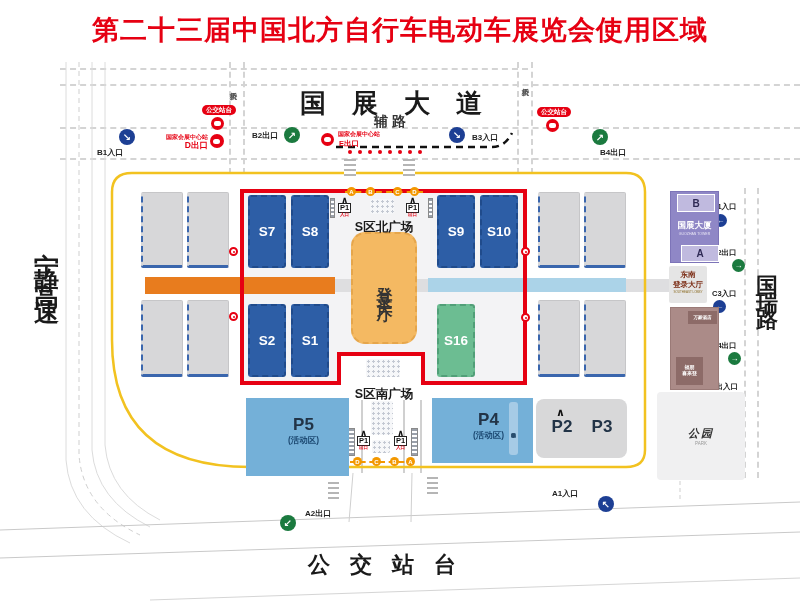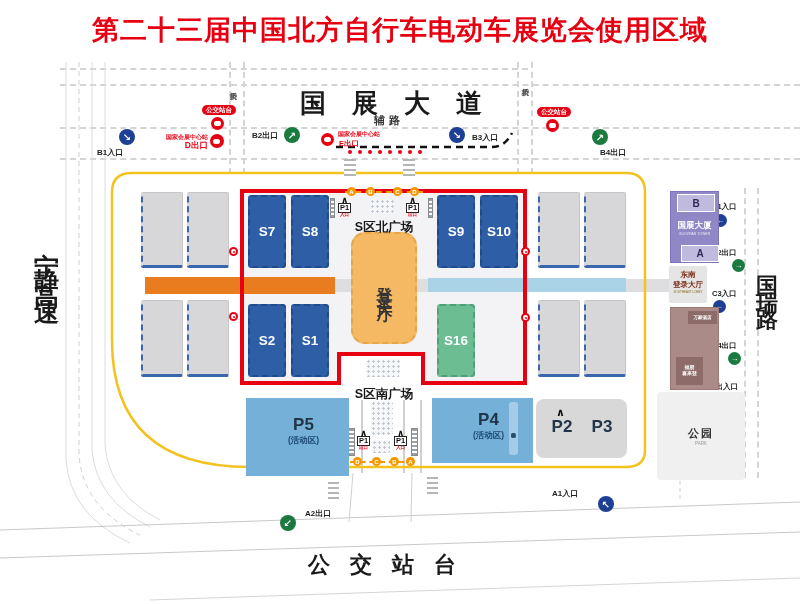--- a/index.html
+++ b/index.html
@@ -185,21 +185,21 @@
   <div class="abs p1stack" style="left:394px;top:430px;">
     <span class="caret">∧</span>
     <span class="p1box">P1</span>
     <span class="p1sub">入口</span>
   </div>
 
   <div class="abs road-label" style="left:300px;top:86px;font-size:26px;letter-spacing:26px;">国展大道</div>
   <div class="abs road-label" style="left:308px;top:550px;font-size:22px;letter-spacing:20px;">公交站台</div>
   <div class="abs road-label vtext" style="left:31px;top:233px;font-size:25px;letter-spacing:15px;">宁静高速</div>
   <div class="abs road-label vtext" style="left:752px;top:258px;font-size:22px;letter-spacing:16px;">国瑞路</div>
-  <div class="abs road-label" style="left:374px;top:113px;font-size:11px;letter-spacing:4px;color:#333;">辅路</div>
+  <div class="abs road-label" style="left:374px;top:113px;font-size:14px;letter-spacing:4px;color:#333;">辅路</div>
   <div class="abs vtext" style="left:228px;top:86px;font-size:7.5px;color:#555;font-weight:bold;">天桥</div>
   <div class="abs vtext" style="left:520px;top:82px;font-size:7.5px;color:#555;font-weight:bold;">天桥</div>
 
   <div class="abs buspill" style="left:202px;top:105px;width:34px;height:10px;">公交站台</div>
   <div class="abs buscircle" style="left:211px;top:117px;width:13px;height:13px;">
       <span class="busglyph"></span>
     </div>
   <div class="abs buspill" style="left:537px;top:107px;width:34px;height:10px;">公交站台</div>
   <div class="abs buscircle" style="left:546px;top:119px;width:13px;height:13px;">
       <span class="busglyph"></span>
@@ -262,21 +262,21 @@
   </div>
   <div class="abs" style="left:509px;top:402px;width:9px;height:53px;background:#a6cbe6;border-radius:3px;display:flex;align-items:center;justify-content:center;">
     <span class="vtext" style="font-size:4.5px;color:#2a4e6e;font-weight:bold;">非机动车停放区</span>
   </div>
   <div class="abs" style="left:536px;top:399px;width:91px;height:59px;background:#d8d8d9;border-radius:8px;">
     <div class="abs caret" style="left:20px;top:10px;font-size:11px;">∧</div>
     <div class="abs pklbl" style="left:8px;top:18px;width:36px;">P2</div>
     <div class="abs pklbl" style="left:48px;top:18px;width:36px;">P3</div>
   </div>
   <div class="abs" style="left:657px;top:392px;width:88px;height:88px;background:#f0f0f1;border-radius:4px;">
-    <div style="text-align:center;margin-top:34px;font-size:11px;font-weight:bold;color:#333;letter-spacing:2px;">公园</div>
+    <div style="text-align:center;margin-top:34px;font-size:11px;font-weight:bold;color:#333;letter-spacing:2px;font-style:italic;">公园</div>
     <div style="text-align:center;font-size:4.5px;color:#999;">PARK</div>
   </div>
 
   <div class="abs" style="left:670px;top:191px;width:49px;height:72px;background:#8f87c6;border:1px solid #7d74b8;box-sizing:border-box;">
     <div class="abs" style="left:6px;top:2px;width:36px;height:16px;background:#c0badf;border:1px solid #fff;display:flex;align-items:center;justify-content:center;font-size:10px;font-weight:bold;color:#2e2a55;">B</div>
     <div style="text-align:center;margin-top:28px;font-size:8.5px;font-weight:bold;color:#fff;">国展大厦</div>
     <div style="text-align:center;font-size:3.5px;color:#e8e5f5;">GUOZHAN TOWER</div>
     <div class="abs" style="left:10px;top:53px;width:36px;height:15px;background:#c0badf;border:1px solid #fff;display:flex;align-items:center;justify-content:center;font-size:10px;font-weight:bold;color:#2e2a55;">A</div>
   </div>
   <div class="abs" style="left:669px;top:266px;width:38px;height:37px;background:#e5e5e5;border-radius:2px;text-align:center;">

